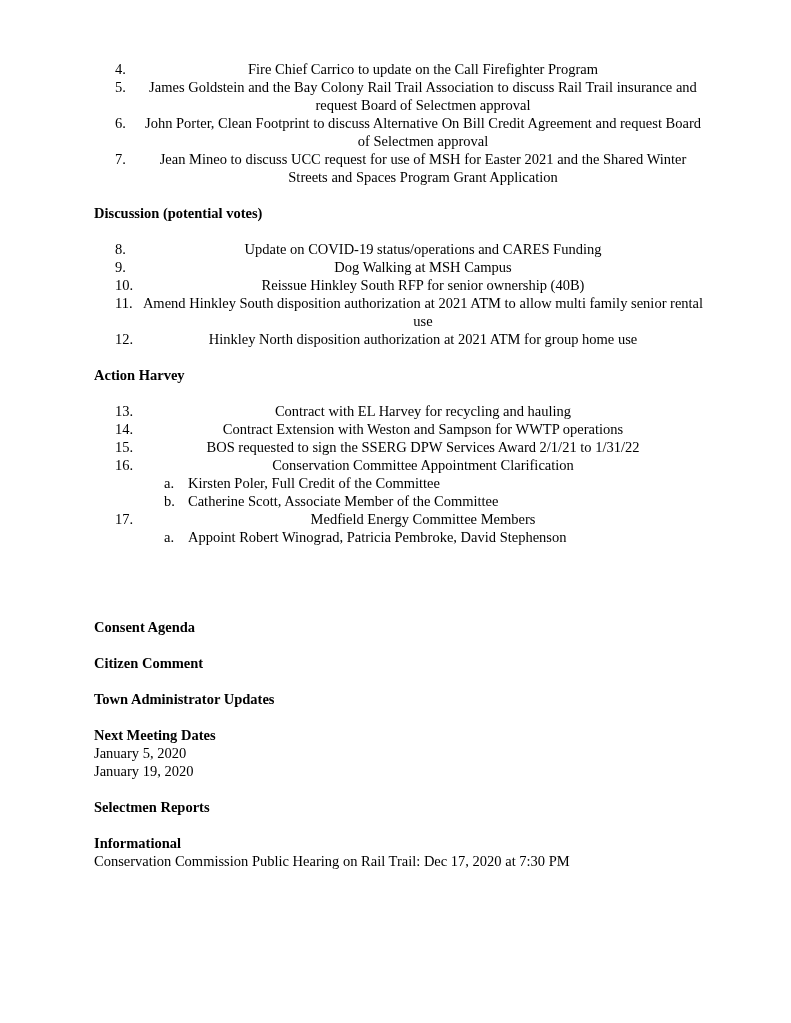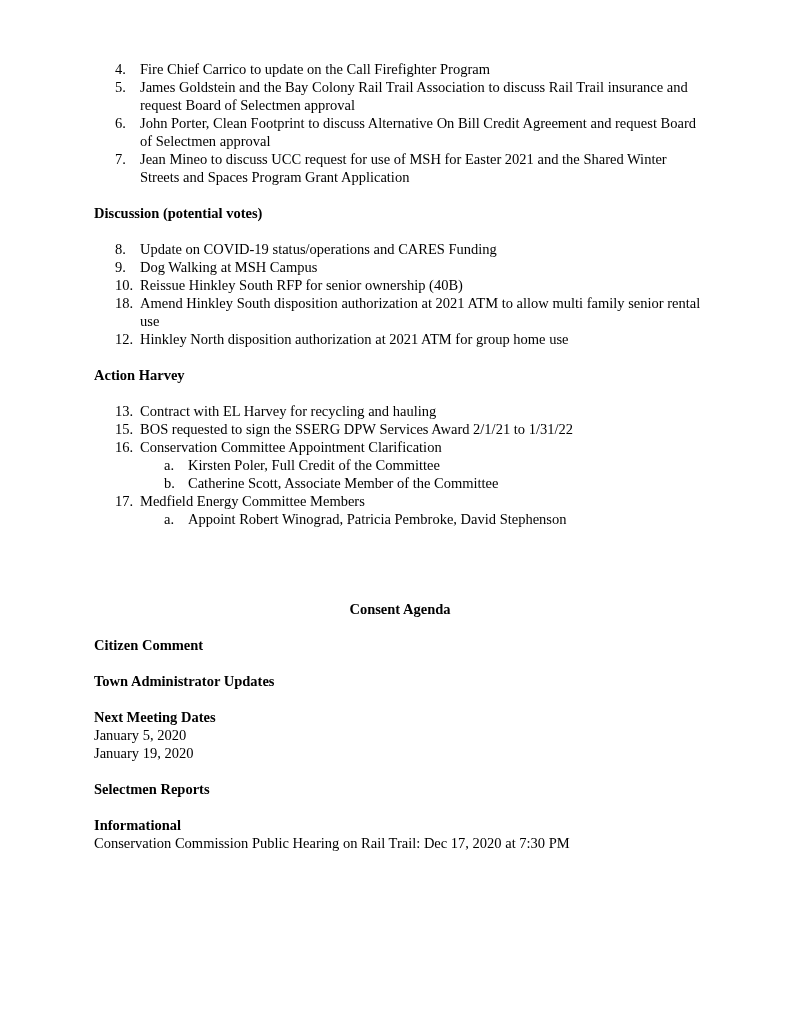--- a/index.html
+++ b/index.html
@@ -24,20 +24,21 @@
     display: flex;
     margin-left: 21px;
   }
   .num-item .num {
     width: 25px;
     flex-shrink: 0;
   }
   .num-item .txt {
     width: 566px;
     max-width: 566px;
+    text-align: center;
   }
   .sub-item {
     display: flex;
     margin-left: 70px;
   }
   .sub-item .letter {
     width: 24px;
     flex-shrink: 0;
   }
   .sub-item .txt {
@@ -47,21 +48,20 @@
   .heading {
     font-weight: bold;
     margin: 18px 0 18px 0;
   }
   .para-heading {
     font-weight: bold;
     margin-top: 18px;
   }
   .para-heading.big-gap {
     margin-top: 72px;
-    text-align: center;
   }
   .plain-line {
     margin: 0;
   }
 </style>
 </head>
 <body>
 
 <div class="page">
 
@@ -92,34 +92,38 @@
     </div>
     <div class="num-item">
       <span class="num">9.</span>
       <span class="txt">Dog Walking at MSH Campus</span>
     </div>
     <div class="num-item">
       <span class="num">10.</span>
       <span class="txt">Reissue Hinkley South RFP for senior ownership (40B)</span>
     </div>
     <div class="num-item">
-      <span class="num">18.</span>
+      <span class="num">11.</span>
       <span class="txt">Amend Hinkley South disposition authorization at 2021 ATM to allow multi family senior rental use</span>
     </div>
     <div class="num-item">
       <span class="num">12.</span>
       <span class="txt">Hinkley North disposition authorization at 2021 ATM for group home use</span>
     </div>
   </div>
 
   <div class="heading">Action Harvey</div>
   <div>
     <div class="num-item">
       <span class="num">13.</span>
       <span class="txt">Contract with EL Harvey for recycling and hauling</span>
+    </div>
+    <div class="num-item">
+      <span class="num">14.</span>
+      <span class="txt">Contract Extension with Weston and Sampson for WWTP operations</span>
     </div>
     <div class="num-item">
       <span class="num">15.</span>
       <span class="txt">BOS requested to sign the SSERG DPW Services Award 2/1/21 to 1/31/22</span>
     </div>
     <div class="num-item">
       <span class="num">16.</span>
       <span class="txt">Conservation Committee Appointment Clarification</span>
     </div>
     <div class="sub-item">

